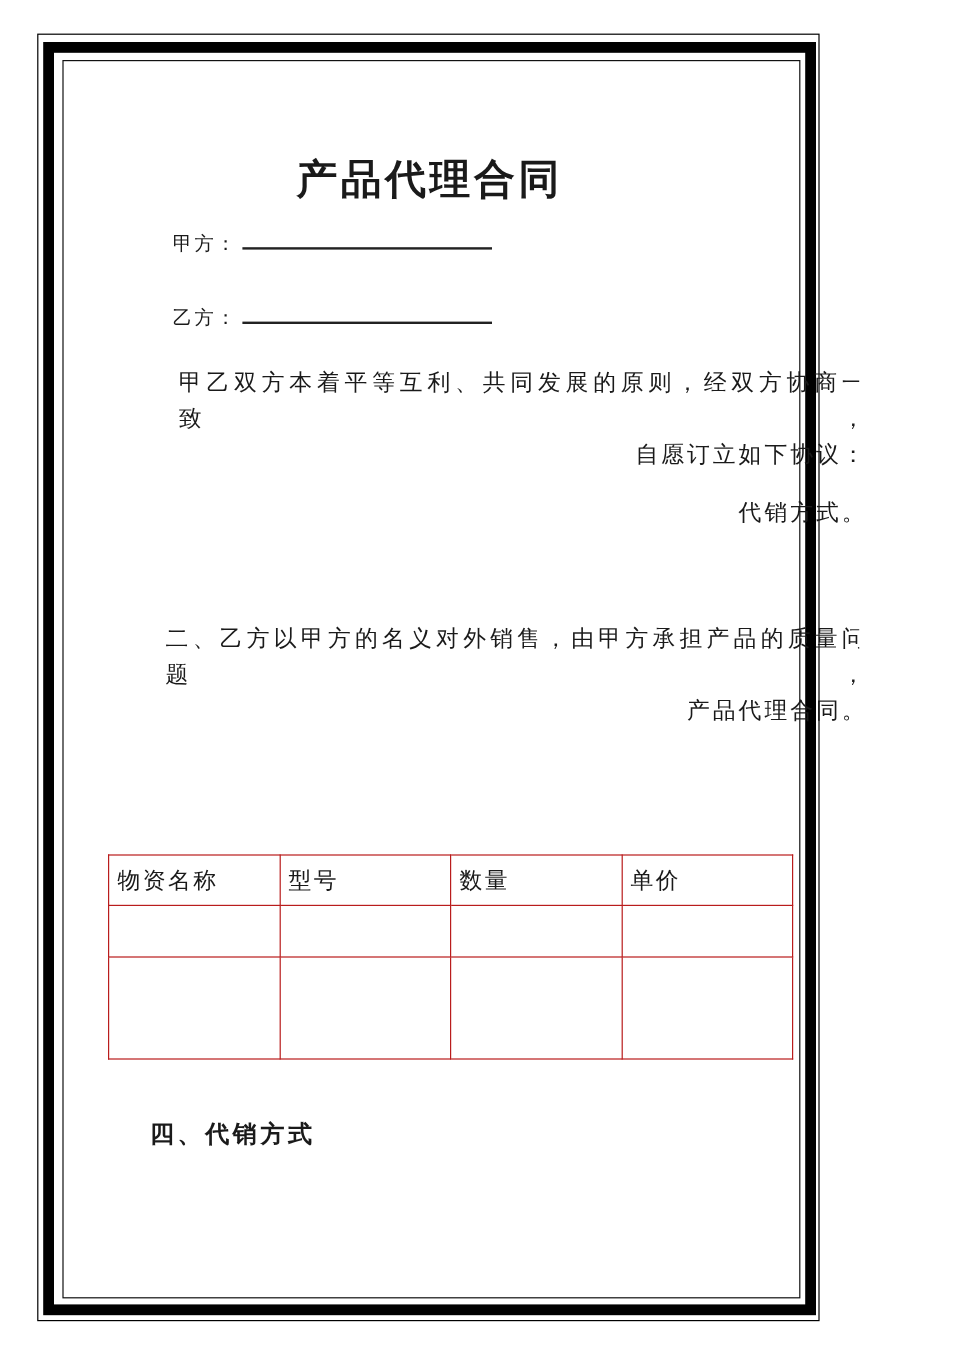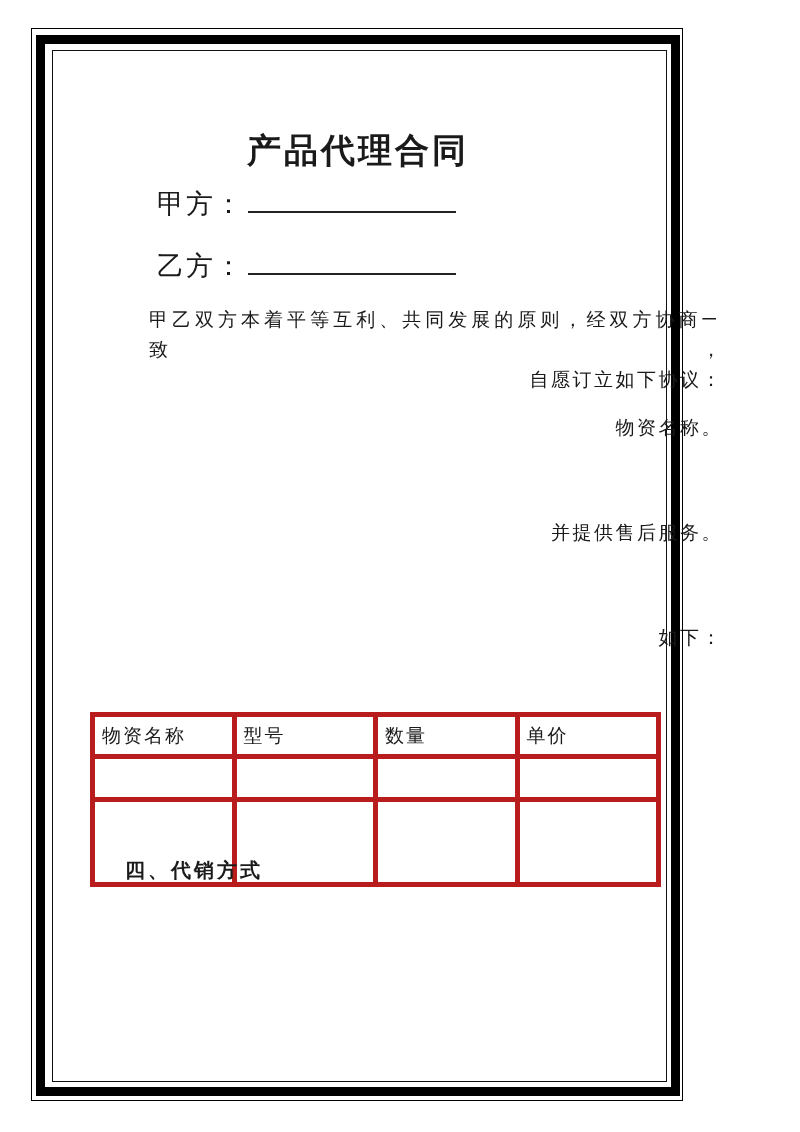--- a/index.html
+++ b/index.html
@@ -18,22 +18,22 @@
   .frame-inner{top:50px;left:52px;right:49px;bottom:50px;border:1px solid #111;}
 
   .doc-title{
     position:absolute;top:106px;left:0;right:0;
     text-align:center;
     font-size:34px;line-height:44px;
     font-weight:700;
     letter-spacing:3px;
   }
   .party-row{
-    position:absolute;left:157px;
-    font-size:27px;letter-spacing:2px;
+    position:absolute;left:144px;
+    font-size:16px;letter-spacing:2px;
     white-space:nowrap;
   }
   .party-a{top:186px;}
   .party-b{top:248px;font-family:Liberation Serif, serif;}
   .blank-line{
     display:inline-block;
     width:208px;height:20px;
     border-bottom:2px solid #222;
     margin-left:4px;
     vertical-align:baseline;
@@ -51,31 +51,31 @@
   .line-fill{text-align:justify;text-align-last:justify;}
   .indent-preamble{padding-left:48px;}
   .indent-clause{padding-left:37px;}
 
   table.materials{
     position:absolute;top:712px;left:90px;
     width:571px;
     border-collapse:collapse;table-layout:fixed;
   }
   table.materials th,table.materials td{
-    border:5px solid #b91c1c;
+    border:1px solid #b91c1c;
     font-size:19px;font-weight:400;letter-spacing:2px;
     text-align:left;vertical-align:middle;
     padding:0 2px 0 7px;
   }
   tr.row-header{height:42px;}
   tr.row-empty-1{height:43px;}
   tr.row-empty-2{height:85px;}
 
   .section-heading{
-    position:absolute;top:844px;left:90px;
+    position:absolute;top:920px;left:90px;
     padding-left:35px;
     font-size:20px;line-height:53px;
     font-weight:700;letter-spacing:3px;
   }
 </style>
 </head>
 <body>
 
 <div class="page">
 
@@ -92,29 +92,29 @@
   <div class="party-row party-b">
     <span>乙方：</span><span class="blank-line"></span>
   </div>
 
   <p class="para para-preamble">
     <span class="text-line line-fill indent-preamble">甲乙双方本着平等互利、共同发展的原则，经双方协商一致，</span>
     <span class="text-line">自愿订立如下协议：</span>
   </p>
 
   <p class="para para-clause-1">
-    <span class="text-line">物资名称。</span>
+    <span class="text-line">代销方式。</span>
   </p>
 
   <p class="para para-clause-2">
-    <span class="text-line">并提供售后服务。</span>
+    <span class="text-line line-fill indent-clause">二、乙方以甲方的名义对外销售，由甲方承担产品的质量问题，</span>
+    <span class="text-line">产品代理合同。</span>
   </p>
 
   <p class="para para-clause-3">
-    <span class="text-line">如下：</span>
   </p>
 
   <table class="materials">
     <tbody>
         <tr class="row-header">
       <th>物资名称</th>
       <th>型号</th>
       <th>数量</th>
       <th>单价</th>
     </tr>

